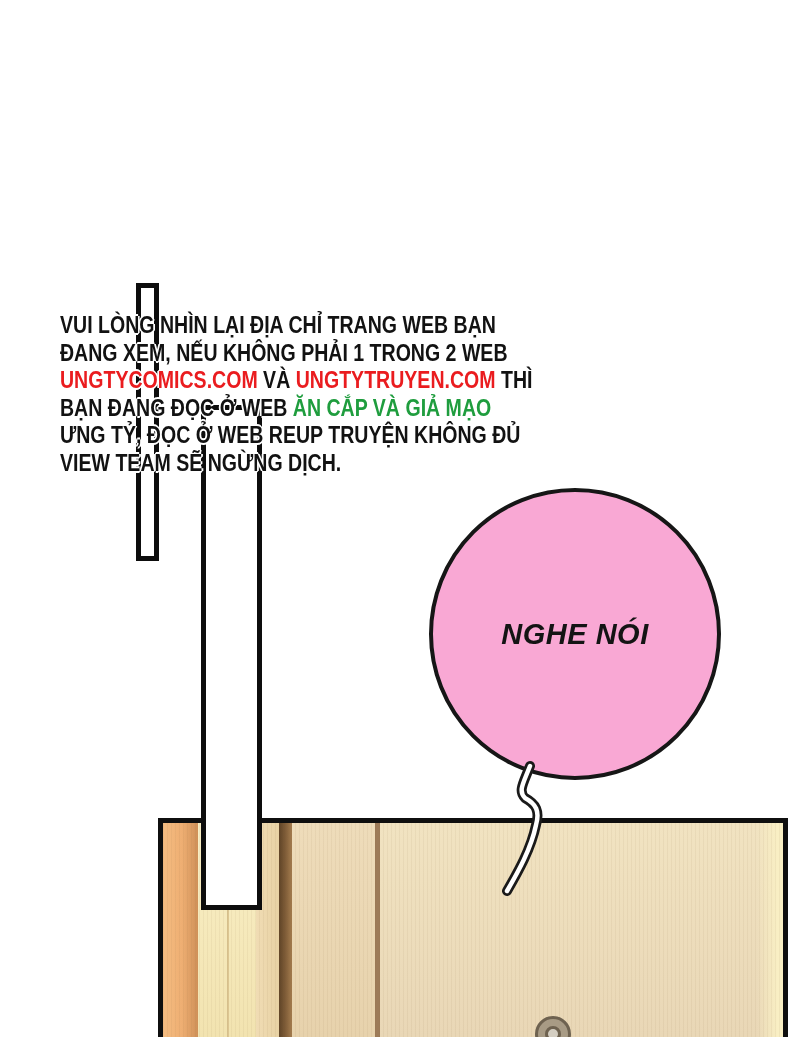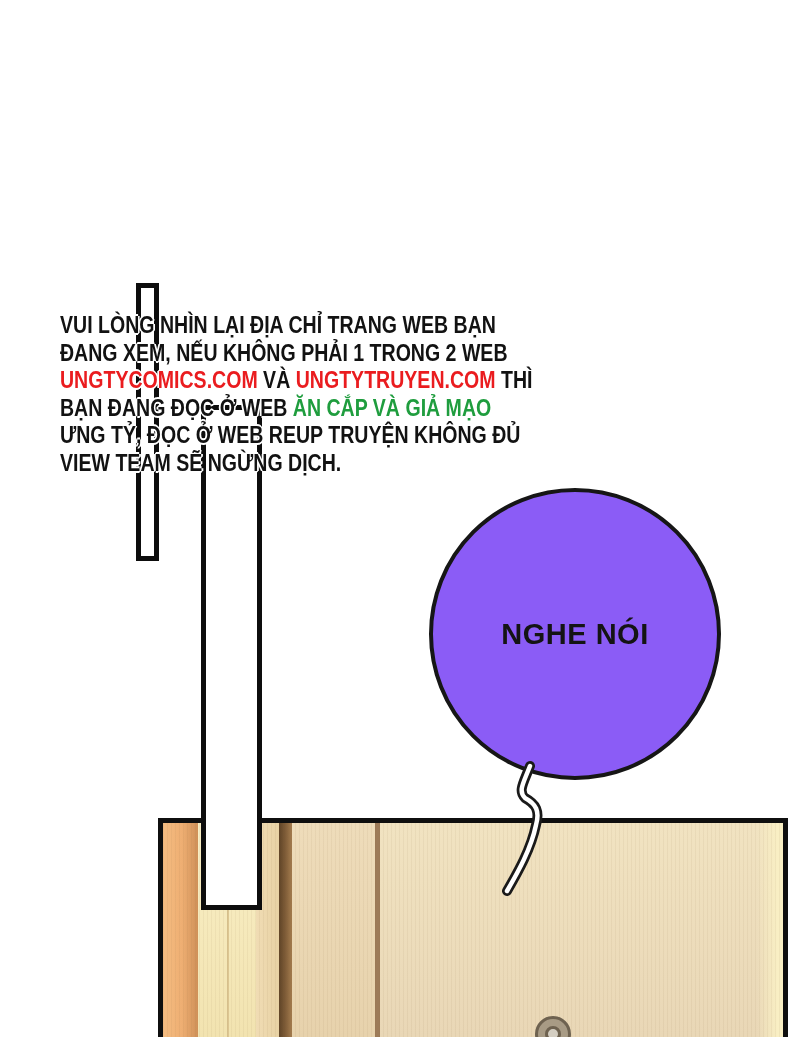--- a/index.html
+++ b/index.html
@@ -51,22 +51,22 @@
     background:#a89b85;border:3px solid #6e6250;box-sizing:border-box;z-index:2;
   }
   .keyhole-inner{
     position:absolute;left:525px;top:1026px;width:16px;height:16px;border-radius:50%;
     background:#d4cec2;border:3px solid #6e6250;box-sizing:border-box;z-index:2;
   }
 
   
   .bubble{
     position:absolute;left:409px;top:488px;width:292px;height:292px;border-radius:50%;
-    background:#8b5cf6;border:4px solid #161616;box-sizing:border-box;z-index:4;
-    display:flex;flex-direction:column;align-items:center;justify-content:center;
+    background:#f9a8d4;border:4px solid #161616;box-sizing:border-box;z-index:4;
+    display:flex;flex-direction:column;align-items:center;justify-content:center;font-style:italic;
   }
   .bubble-text{
     font-weight:bold;font-size:29px;line-height:44px;letter-spacing:0.5px;
     color:#141414;text-align:center;white-space:nowrap;
   }
   .tail-svg{position:absolute;left:440px;top:750px;width:130px;height:160px;z-index:5;}
 </style>
 </head>
 <body>
 

